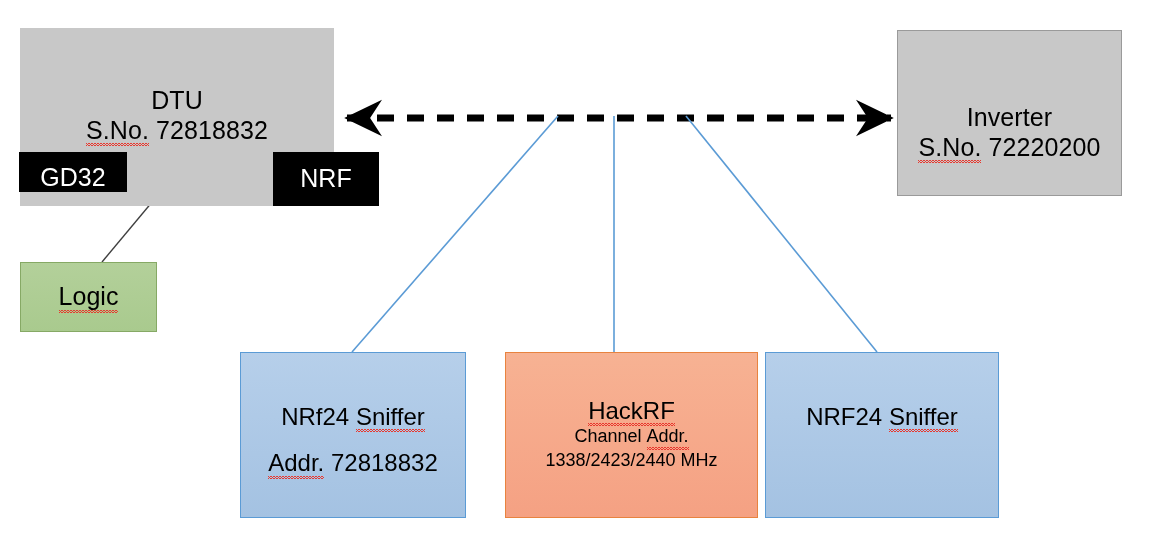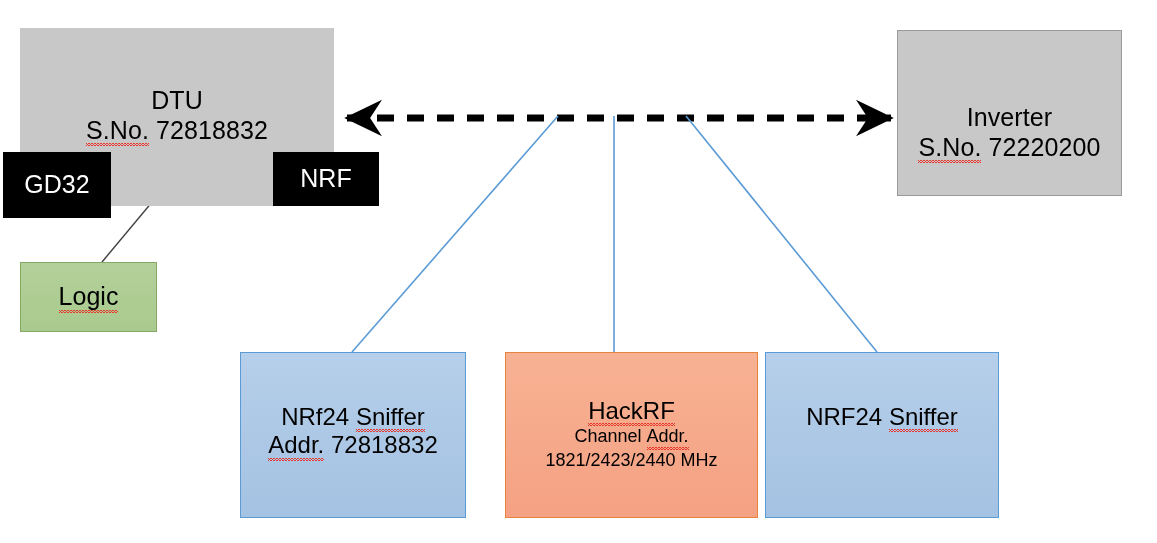--- a/index.html
+++ b/index.html
@@ -59,24 +59,25 @@
     letter-spacing: 0.1px;
     white-space: nowrap;
   }
   
   .chip-box {
     background: #000000;
     color: #ffffff;
     font-size: 25px;
   }
   #gd32-box {
-    left: 3px;
+    left: 19px;
     top: 152px;
     width: 108px;
-    height: 66px;
+    height: 40px;
+    justify-content: flex-end;
   }
   #nrf-box {
     left: 228px;
     top: 152px;
     width: 106px;
     height: 54px;
     margin-left: 45px;
   }
   
   #logic-box {
@@ -88,20 +89,21 @@
     border: 1px solid #86a965;
     font-size: 25px;
   }
   
   .blue-box {
     background: linear-gradient(180deg, #b6cfea 0%, #a4c2e2 100%);
     border: 1px solid #5b9bd5;
     font-size: 24px;
     justify-content: flex-start;
     padding-top: 50px;
+    gap: 18px;
   }
   #sniffer-left-box {
     left: 240px;
     top: 352px;
     width: 226px;
     height: 166px;
   }
   #sniffer-right-box {
     left: 765px;
     top: 352px;
@@ -212,20 +214,20 @@
   </div>
 
   <div class="node blue-box" id="sniffer-left-box">
     <div class="line"><span>NRf24 </span><span class="sq">Sniffer</span></div>
     <div class="line"><span class="sq">Addr.</span><span>&nbsp;</span><span>72818832</span></div>
   </div>
 
   <div class="node" id="hackrf-box">
     <div class="title sq">HackRF</div>
     <div class="sub"><span>Channel </span><span class="sq">Addr.</span></div>
-    <div class="sub">1821/2423/2440 MHz</div>
+    <div class="sub">1338/2423/2440 MHz</div>
   </div>
 
   <div class="node blue-box" id="sniffer-right-box">
     <div class="line"><span>NRF24 </span><span class="sq">Sniffer</span></div>
   </div>
 
 </div>
 
 </body></html>

